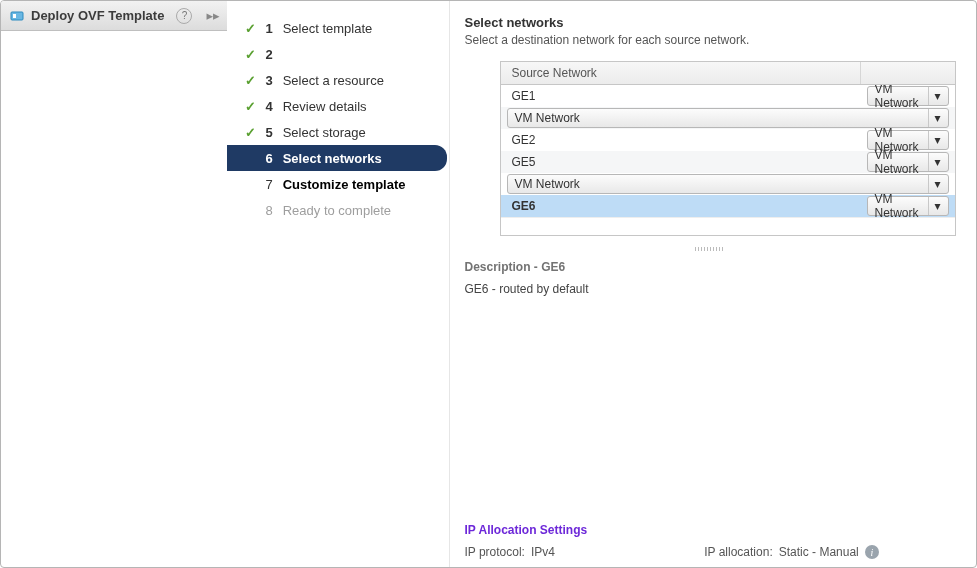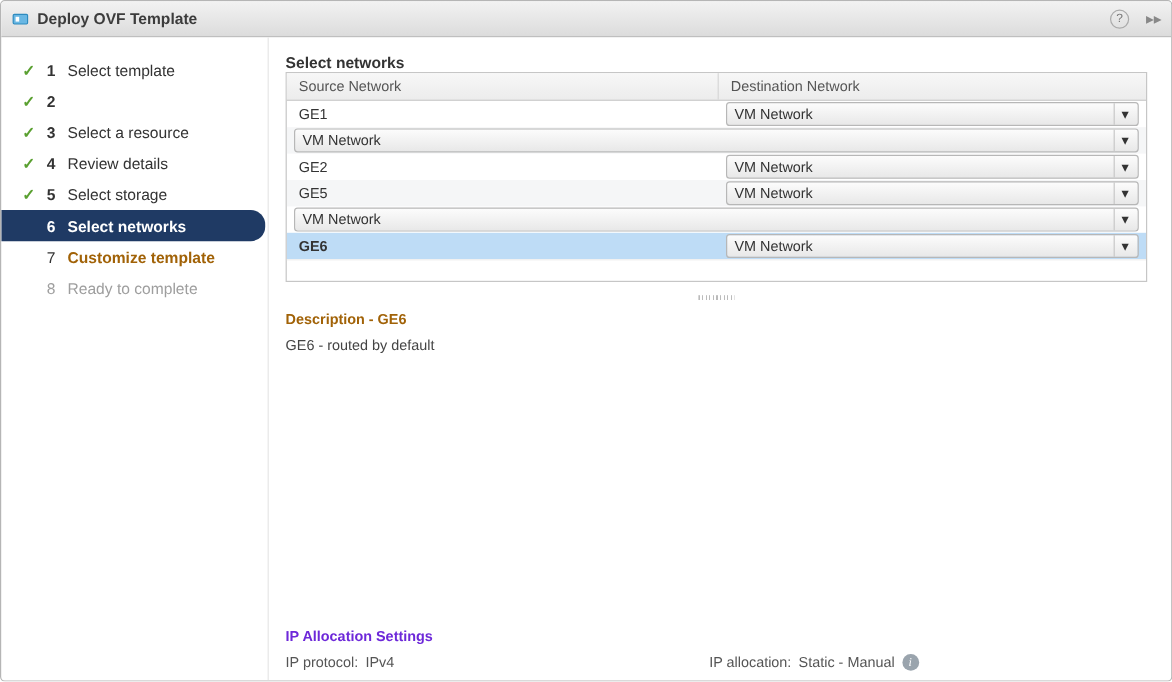--- a/index.html
+++ b/index.html
@@ -7,21 +7,21 @@
     margin: 0; padding: 0;
     font-family: Arial, Helvetica, sans-serif;
     font-size: 12px;
     background: #fff;
     color: #333;
   }
   .dialog {
     width: 977px; height: 568px;
     border: 1px solid #b5b5b5;
     border-radius: 4px;
-    display: flex; flex-direction: column;
+    display: flex; flex-direction: row;
     overflow: hidden;
     background: #fff;
   }
   .titlebar {
     height: 30px;
     background: linear-gradient(#f2f2f2,#dcdcdc);
     border-bottom: 1px solid #bfbfbf;
     display: flex; align-items: center;
     padding: 0 8px;
     gap: 6px;
@@ -63,32 +63,32 @@
     width: 14px; display: inline-flex; justify-content: center;
     color: #5aa031; font-weight: bold; font-size: 13px;
   }
   .step .check.none { color: transparent; }
   .step .num { margin-right: 2px; }
   .step .label { white-space: nowrap; }
   .step.done { color: #333; font-weight: bold; }
   .step.done .label { font-weight: normal; }
   .step.current { background: #1f3a64; color: #fff; font-weight: bold; }
   .step.current .check { color: transparent; }
-  .step.future .label { font-weight: bold; color: #a16207; }
+  .step.future .label { font-weight: bold; color: #000000; }
   .step.disabled .label, .step.disabled .num { color: #9e9e9e; font-weight: normal;}
   .step.disabled .check { color: transparent; }
 
   .content {
     flex: 1; display: flex; flex-direction: column;
     padding: 14px 20px 8px 14px; overflow: hidden;
   }
   .page-title { font-weight: bold; font-size: 13px; color: #333; }
   .page-subtitle { font-size: 12px; color: #555; margin-top: 3px; margin-bottom: 14px; }
 
-  .table-wrap { border: 1px solid #c6c6c6; }
+  .table-wrap { border: 1px solid #c6c6c6; margin-left: 36px; }
   .table-head {
     display: flex; background: linear-gradient(#f7f7f7,#ececec);
     border-bottom: 1px solid #c6c6c6; font-size: 12px; color: #555;
   }
   .th { padding: 4px 10px; }
   .th-src { flex: 0 0 360px; border-right: 1px solid #d6d6d6; }
   .th-dst { flex: 1; }
   .rows { max-height: 150px; overflow: hidden; }
   .row {
     display: flex; align-items: center; height: 22px;
@@ -113,21 +113,21 @@
     display: flex; align-items: center; justify-content: center;
     margin-right: -4px; height: 100%;
   }
   .filler-row { height: 18px; border-top: 1px solid #eee; }
 
   .splitter {
     margin: 10px 0 8px 0; height: 6px; display:flex; align-items:center; justify-content:center;
   }
   .splitter .grip { width: 30px; height: 4px; background: repeating-linear-gradient(90deg,#bbb 0 1px,transparent 1px 3px); }
   
-  .section-title { font-weight: bold; color: #a16207; margin-bottom: 8px;}
+  .section-title { font-weight: bold; color: #737373; margin-bottom: 8px;}
   .desc-text { color: #444; margin-bottom: 14px; }
 
   .flex-gap { flex: 1; }
 
   .ip-settings { border-top: 0; padding-top: 6px; }
   .ip-settings .section-title { color: #6d28d9; }
   .ip-row { display: flex; gap: 72px; align-items: center; margin-top: 8px;}
   .ip-item { display: flex; gap: 6px; align-items: center; color: #555; }
   .info-icon {
     width: 14px; height: 14px; border-radius: 50%;
@@ -206,25 +206,25 @@
         </div>
         <div class="step disabled">
           <span class="check none">✓</span>
           <span class="num">8</span>
           <span class="label">Ready to complete</span>
         </div>
       </div>
 
     <div class="content">
       <div class="page-title">Select networks</div>
+      <div class="page-subtitle">Select a destination network for each source network.</div>
 
       <div class="table-wrap">
         <div class="table-head">
           <div class="th th-src">Source Network</div>
-          <div class="th th-dst">Destination Network</div>
         </div>
         <div class="rows" id="rows">
             <div class="row">
               <div class="cell-src">GE1</div>
               <div class="cell-dst">
                 <div class="dropdown">
                   <span class="dd-label">VM Network</span>
                   <span class="dd-arrow">▾</span>
                 </div>
               </div>

